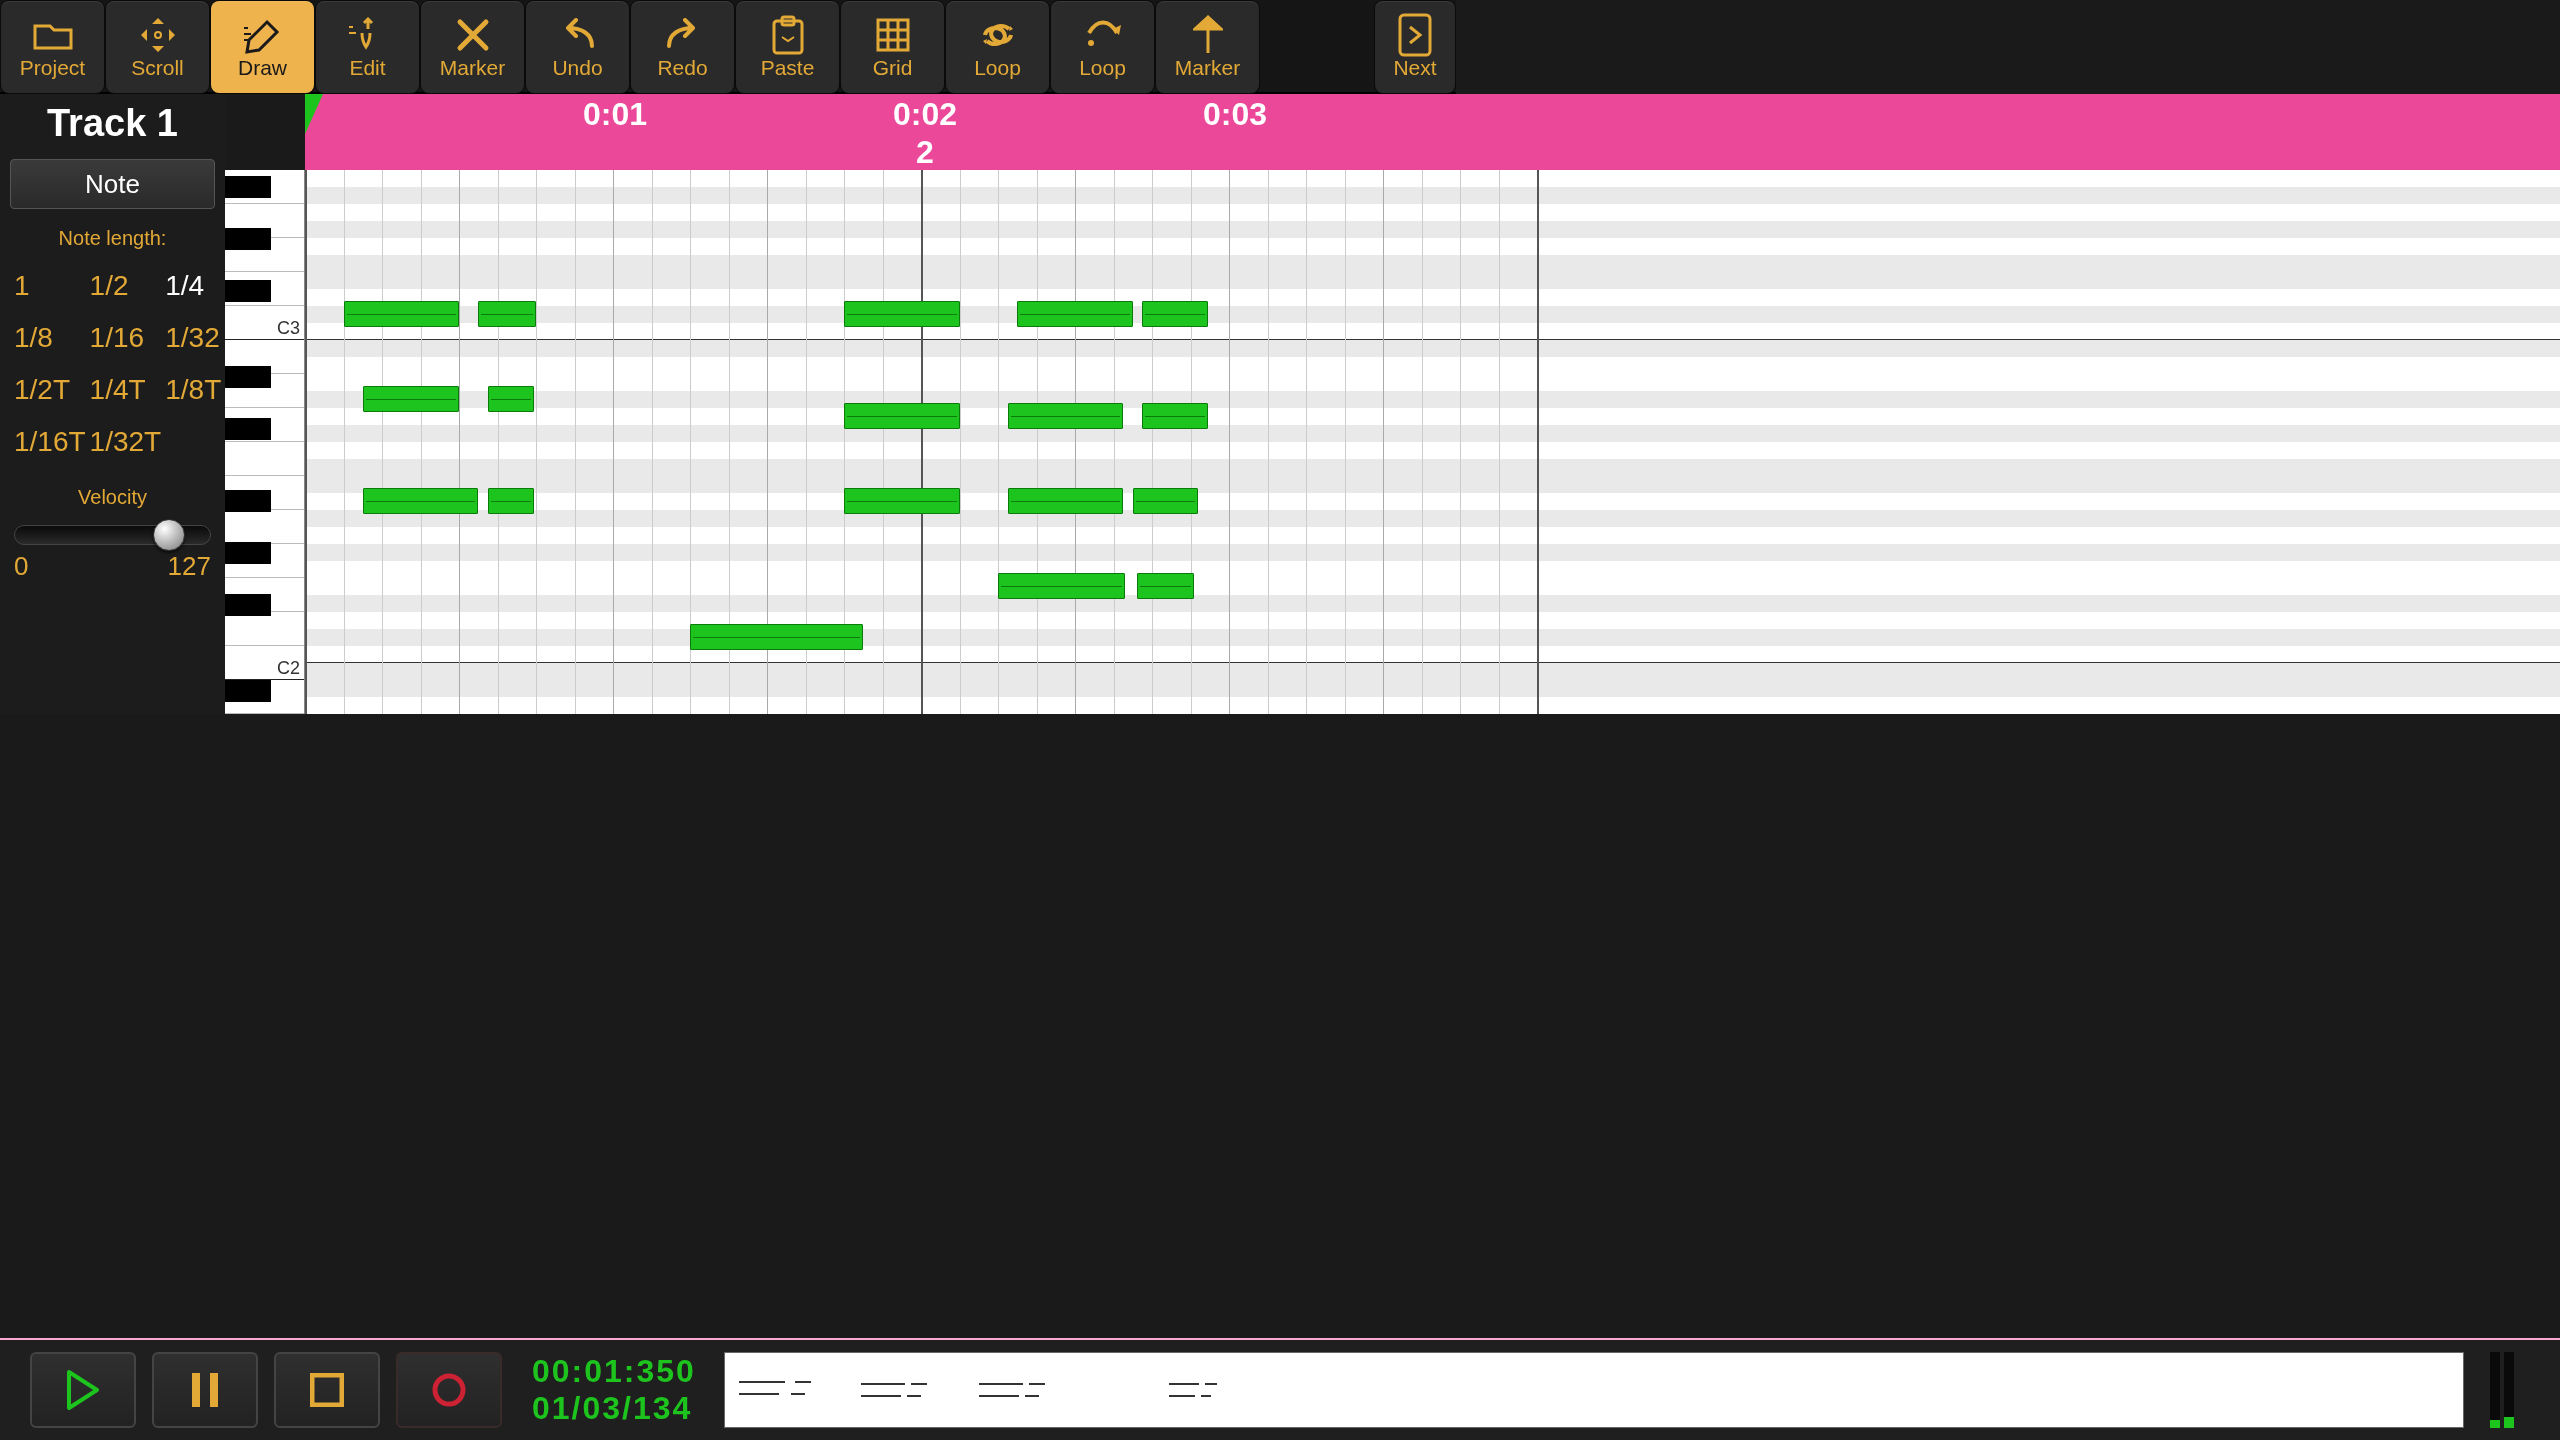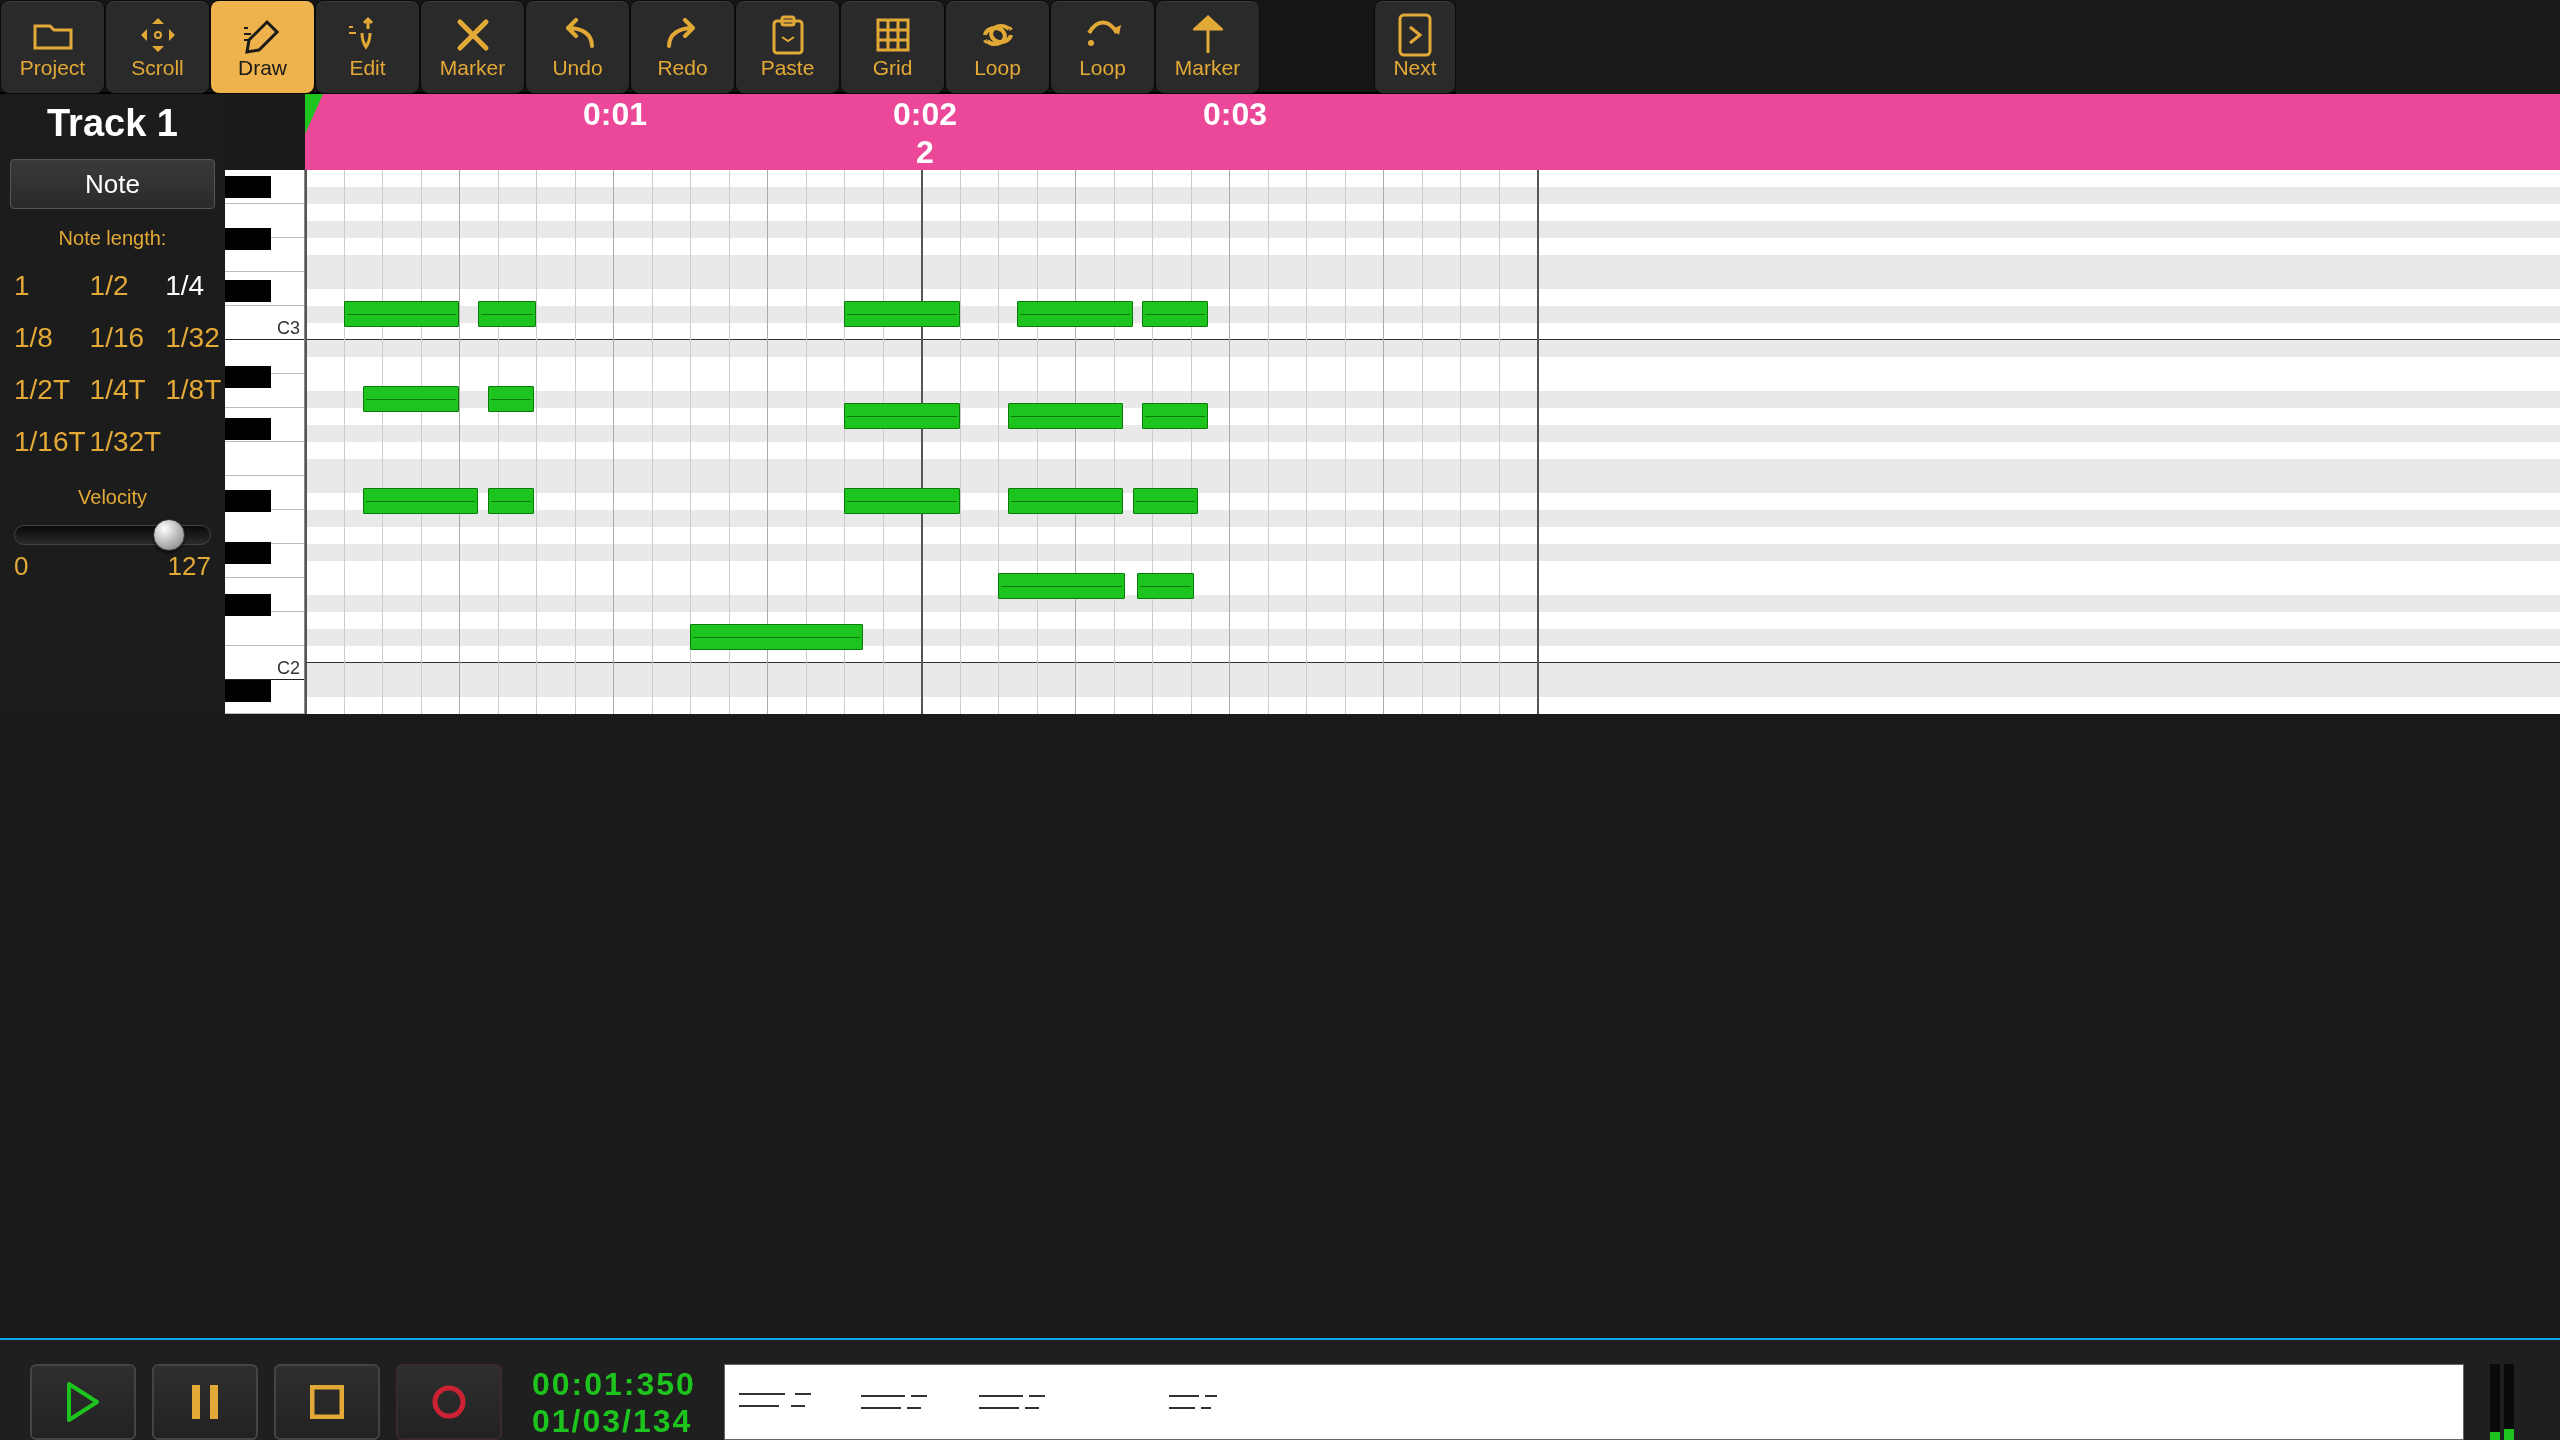--- a/index.html
+++ b/index.html
@@ -70,21 +70,21 @@
 .vline.bar  { background:#555; width:2px; }
 .note {
   position:absolute; height:26px; background:#1ec41e;
   border:1px solid #0a7a0a; border-radius:1px;
 }
 .note::after { content:""; position:absolute; left:2px; right:2px; top:50%; height:1px; background:#0a7a0a; }
 .playhead { position:absolute; top:0; bottom:0; width:2px; background:#000; left:0; }
 
 
 .transport { position:absolute; left:0; right:0; bottom:0; height:102px; background:#1f1f1f;
-             border-top:2px solid #0ea5e9; display:flex; align-items:flex-end; padding:0 30px; gap:16px; }
+             border-top:2px solid #f9a8d4; display:flex; align-items:center; padding:0 30px; gap:16px; }
 .tp-btn { width:106px; height:76px; border:2px solid #444; border-radius:6px;
           background:linear-gradient(#2f2f2f,#222); display:flex; align-items:center; justify-content:center; }
 .tp-btn.rec { border-color:#3a2a2a; }
 .time-disp { margin-left:14px; font-family:"Courier New",monospace; color:#1ec41e; font-size:32px; font-weight:700; line-height:1.15; letter-spacing:2px; }
 .mini { flex:1; height:76px; margin-left:12px; background:#fff; border:1px solid #666; position:relative; }
 .mini .ml { position:absolute; height:2px; background:#333; }
 .meters { width:40px; height:76px; margin-left:10px; display:flex; gap:4px; align-items:flex-end; }
 .meter { width:10px; background:#0a0a0a; position:relative; height:76px; }
 .meter .fill { position:absolute; bottom:0; left:0; right:0; background:#1ec41e; }
 </style>

